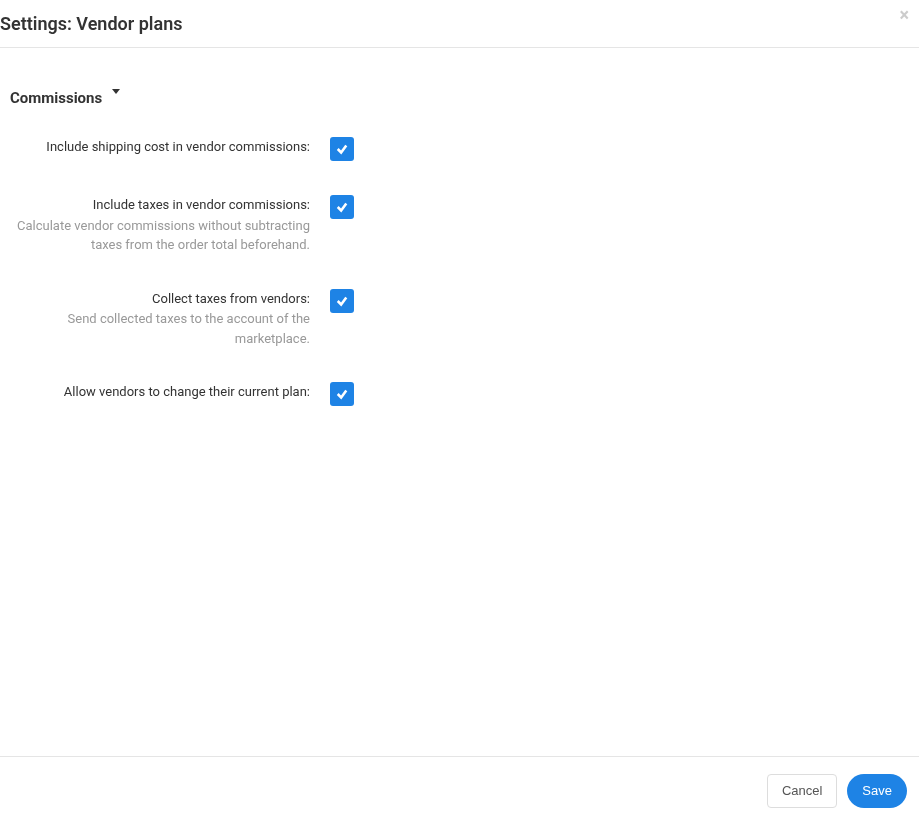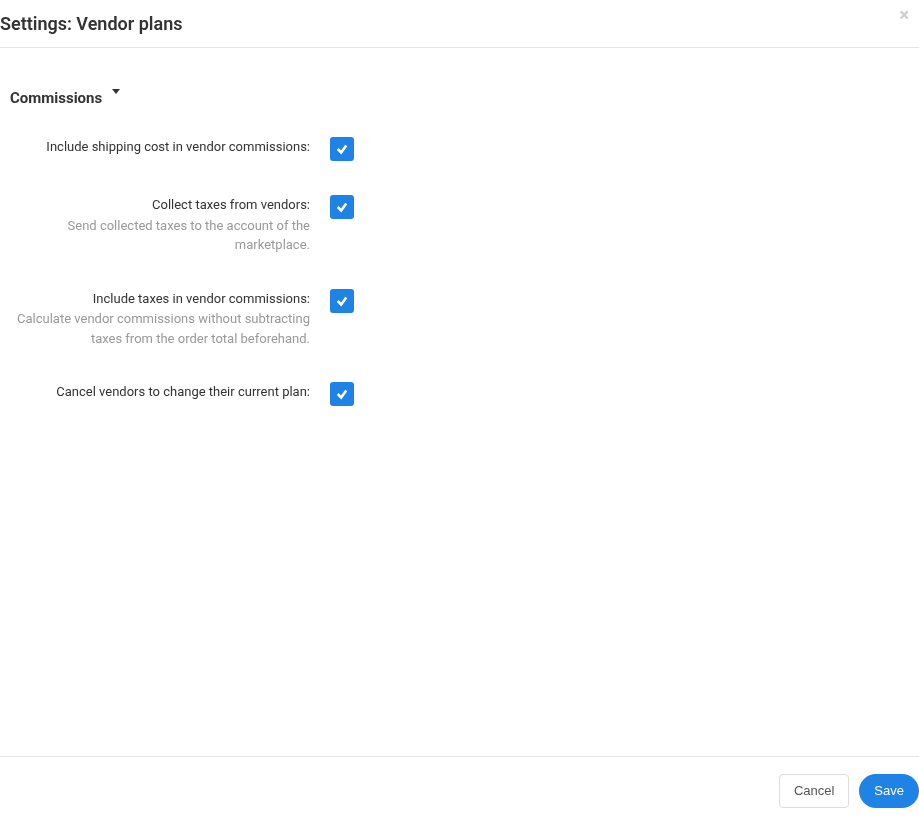--- a/index.html
+++ b/index.html
@@ -107,21 +107,21 @@
     .footer {
       position: absolute;
       bottom: 0;
       left: 0;
       right: 0;
       height: 69px;
       border-top: 1px solid #e5e5e5;
       display: flex;
       align-items: center;
       justify-content: flex-end;
-      padding: 0 0;
+      padding: 0 12px;
       gap: 10px;
     }
     .btn {
       font-size: 13px;
       padding: 7px 14px;
       border-radius: 4px;
       cursor: pointer;
       border: 1px solid transparent;
       line-height: 1.4;
     }
@@ -158,49 +158,49 @@
       <div class="checkbox">
         <svg viewBox="0 0 14 14">
             <polyline points="2,7 6,11 12,3"></polyline>
           </svg>
       </div>
     </div>
   </div>
 
   <div class="form-row">
     <div class="label-col">
+      <div class="label-main">Include taxes in vendor commissions:</div>
+      <div class="label-desc">Calculate vendor commissions without subtracting taxes from the order total beforehand.</div>
+    </div>
+    <div class="control-col">
+      <div class="checkbox">
+        <svg viewBox="0 0 14 14">
+            <polyline points="2,7 6,11 12,3"></polyline>
+          </svg>
+      </div>
+    </div>
+  </div>
+
+  <div class="form-row">
+    <div class="label-col">
       <div class="label-main">Collect taxes from vendors:</div>
       <div class="label-desc">Send collected taxes to the account of the marketplace.</div>
     </div>
     <div class="control-col">
       <div class="checkbox">
         <svg viewBox="0 0 14 14">
             <polyline points="2,7 6,11 12,3"></polyline>
           </svg>
       </div>
     </div>
   </div>
 
   <div class="form-row">
     <div class="label-col">
-      <div class="label-main">Include taxes in vendor commissions:</div>
-      <div class="label-desc">Calculate vendor commissions without subtracting taxes from the order total beforehand.</div>
-    </div>
-    <div class="control-col">
-      <div class="checkbox">
-        <svg viewBox="0 0 14 14">
-            <polyline points="2,7 6,11 12,3"></polyline>
-          </svg>
-      </div>
-    </div>
-  </div>
-
-  <div class="form-row">
-    <div class="label-col">
-      <div class="label-main">Cancel vendors to change their current plan:</div>
+      <div class="label-main">Allow vendors to change their current plan:</div>
     </div>
     <div class="control-col">
       <div class="checkbox">
         <svg viewBox="0 0 14 14">
             <polyline points="2,7 6,11 12,3"></polyline>
           </svg>
       </div>
     </div>
   </div>
 </div>

